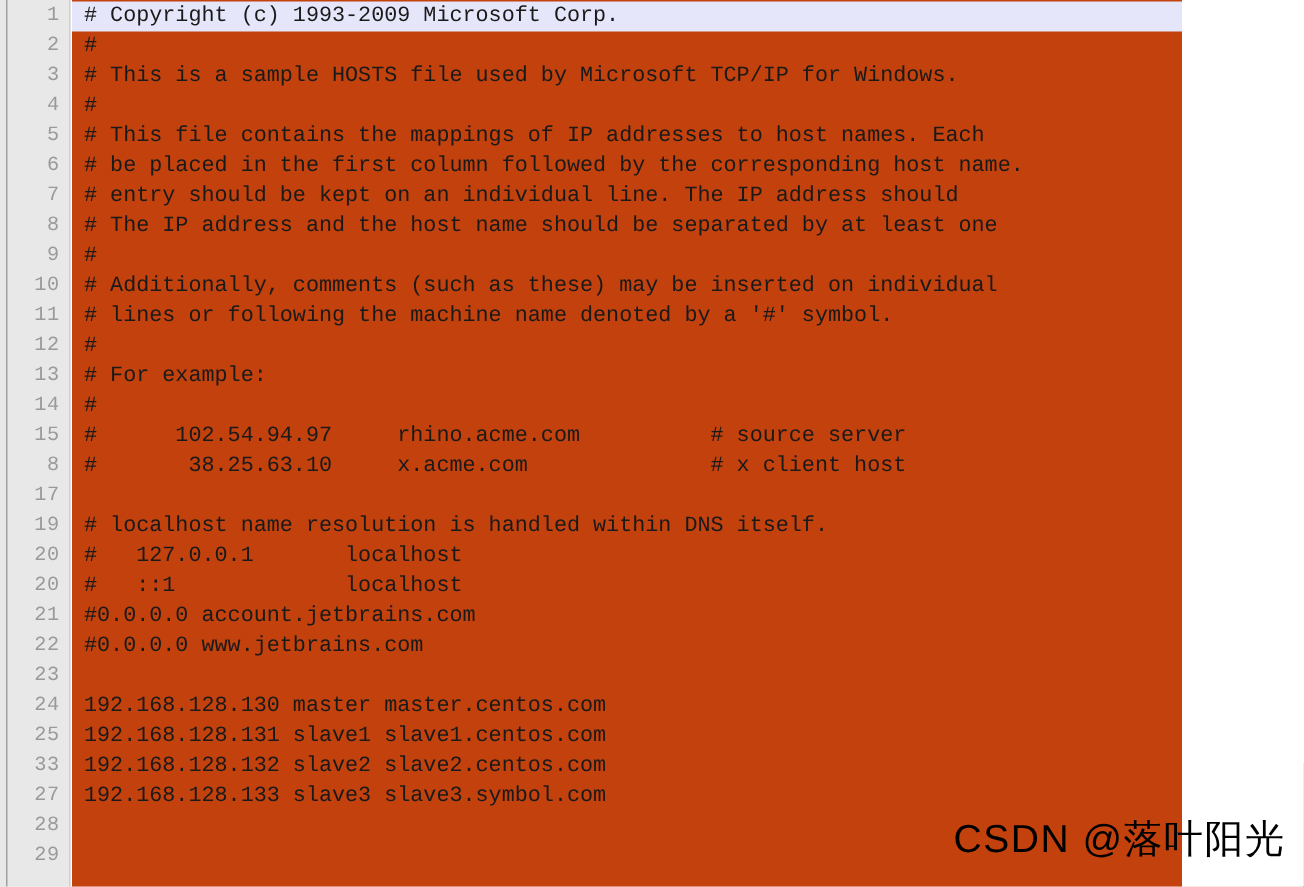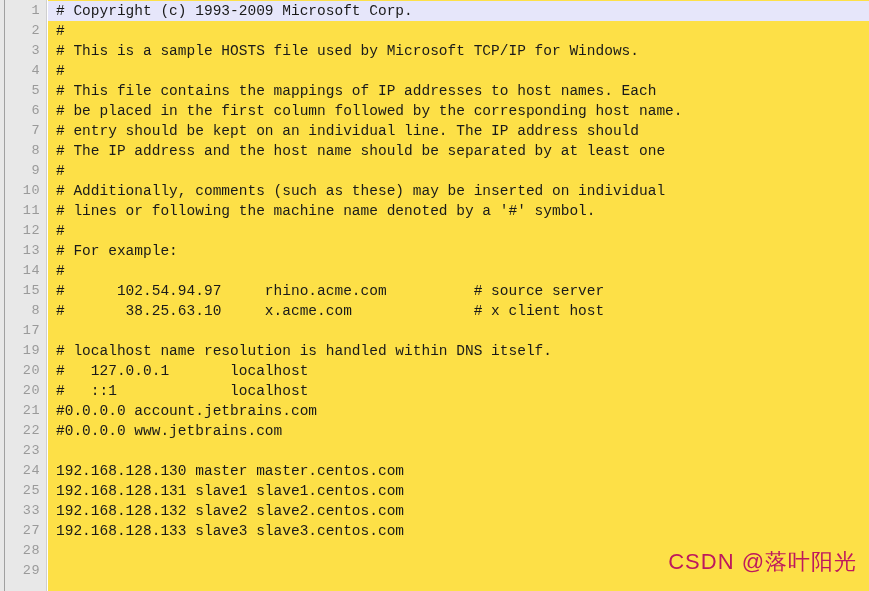--- a/index.html
+++ b/index.html
@@ -61,23 +61,23 @@
     box-sizing: border-box;
     white-space: pre;
     letter-spacing: 0.5px;
   }
 
   
   .code-area {
     position: absolute;
     left: 48px;
     top: 0;
-    width: 821px;
+    width: 740px;
     height: 591px;
-    background: #fde047;
+    background: #c2410c;
     z-index: 1;
     padding-top: 1px;
     box-sizing: border-box;
   }
   .code-line {
     height: 20px;
     line-height: 20px;
     font-size: 14.5px;
     color: #1a1a1a;
     white-space: pre;
@@ -87,22 +87,22 @@
   .code-line.current {
     background: #e6e6fa;
   }
 
   
   .watermark {
     position: absolute;
     right: 12px;
     bottom: 14px;
     font-family: "Liberation Sans", "DejaVu Sans", sans-serif;
-    font-size: 22px;
-    color: #be185d;
+    font-size: 26px;
+    color: #000000;
     letter-spacing: 1px;
     z-index: 5;
     white-space: pre;
     user-select: none;
   }
 </style>
 </head>
 <body>
 
 <div id="editor">
@@ -161,19 +161,19 @@
       <div class="code-line"></div>
       <div class="code-line"># localhost name resolution is handled within DNS itself.</div>
       <div class="code-line">#   127.0.0.1       localhost</div>
       <div class="code-line">#   ::1             localhost</div>
       <div class="code-line">#0.0.0.0 account.jetbrains.com</div>
       <div class="code-line">#0.0.0.0 www.jetbrains.com</div>
       <div class="code-line"></div>
       <div class="code-line">192.168.128.130 master master.centos.com</div>
       <div class="code-line">192.168.128.131 slave1 slave1.centos.com</div>
       <div class="code-line">192.168.128.132 slave2 slave2.centos.com</div>
-      <div class="code-line">192.168.128.133 slave3 slave3.centos.com</div>
+      <div class="code-line">192.168.128.133 slave3 slave3.symbol.com</div>
       <div class="code-line"></div>
     </div>
 
   <div class="watermark">CSDN @落叶阳光</div>
 
 </div>
 
 </body></html>

